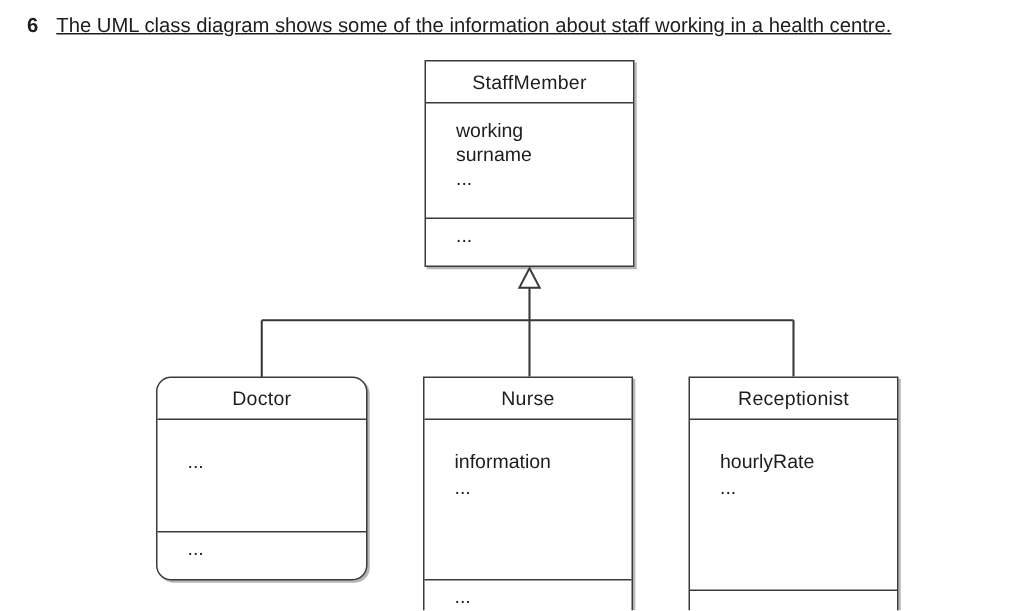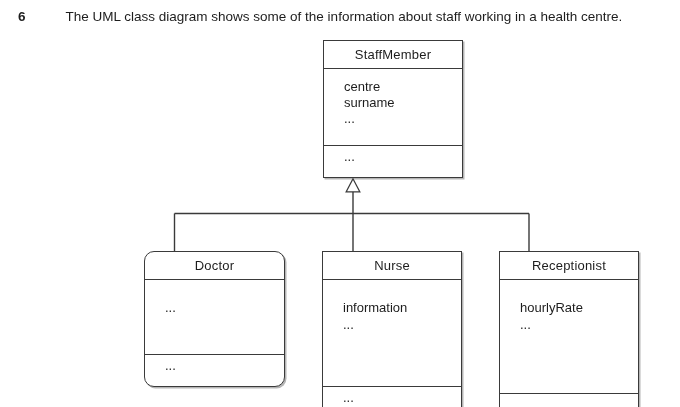--- a/index.html
+++ b/index.html
@@ -16,39 +16,38 @@
     position: absolute;
     top: 8px;
     left: 18px;
     right: 10px;
     display: flex;
     align-items: baseline;
     font-size: 13.5px;
     line-height: 17px;
   }
   .qnum { font-weight: bold; flex: none; }
-  .qtext { margin-left: 40px; }
+  .qtext { margin-left: 12px; text-decoration: underline; }
 
   .connectors {
     position: absolute;
     left: 0; top: 0;
     width: 680px; height: 407px;
     pointer-events: none;
   }
 
   .uml-class {
     position: absolute;
     box-sizing: border-box;
     background: #ffffff;
     border: 1.4px solid #3a3a3a;
     display: flex;
     flex-direction: column;
     font-size: 13px;
     box-shadow: 1.5px 1.5px 0 rgba(90,90,90,0.45);
-    margin-left: 40px;
   }
   .uml-title {
     flex: none;
     height: 27px;
     border-bottom: 1.4px solid #3a3a3a;
     display: flex;
     align-items: center;
     justify-content: center;
     letter-spacing: 0.2px;
   }
@@ -89,21 +88,21 @@
 
     <line x1="174.5" y1="213.5" x2="174.5" y2="251.5" stroke="#3a3a3a" stroke-width="1.4"></line>
     <line x1="529" y1="213.5" x2="529" y2="251.5" stroke="#3a3a3a" stroke-width="1.4"></line>
 
     <polygon points="353,178.8 346.2,191.8 359.8,191.8" fill="#ffffff" stroke="#3a3a3a" stroke-width="1.3"></polygon>
   </svg>
 
   <div class="uml-class" id="staffmember">
     <div class="uml-title">StaffMember</div>
     <div class="uml-attrs">
-      <div>centre</div>
+      <div>working</div>
       <div>surname</div>
       <div>...</div>
     </div>
     <div class="uml-methods">
       <div>...</div>
     </div>
   </div>
 
   <div class="uml-class sub" id="doctor">
     <div class="uml-title">Doctor</div>

